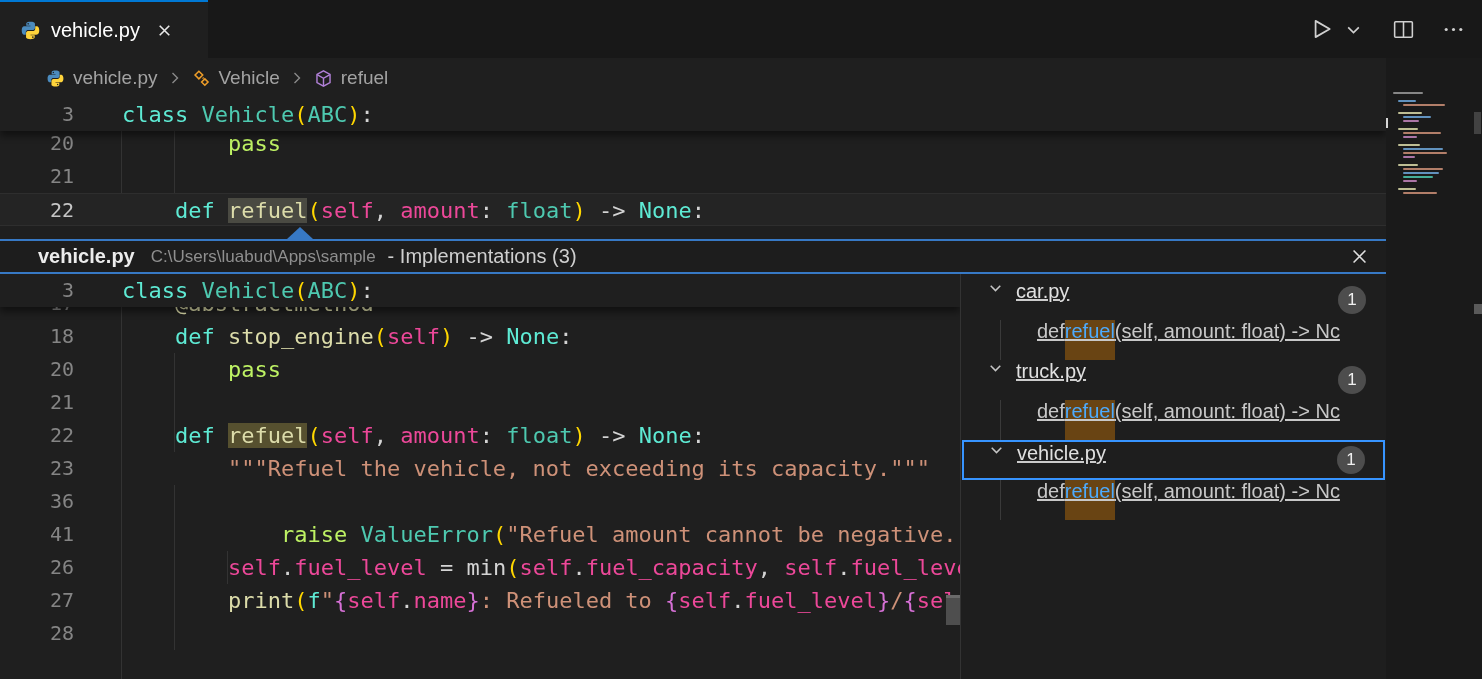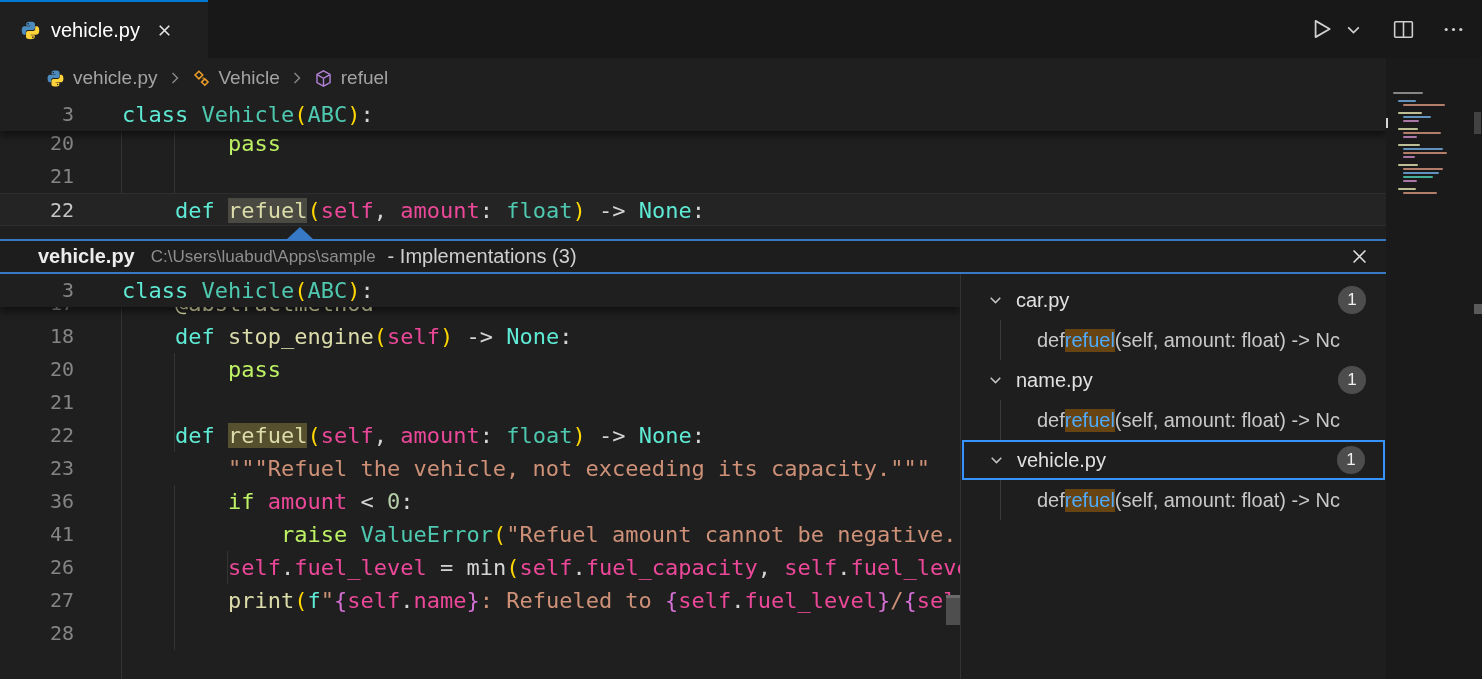--- a/index.html
+++ b/index.html
@@ -60,21 +60,21 @@
   .peek-title { color:#ececec; font-size:20px; font-weight:600; }
   .peek-path { color:#8f8f8f; font-size:17px; margin-left:16px; }
   .peek-desc { color:#cfcfcf; font-size:20px; margin-left:12px; }
   .peek-close { margin-left:auto; margin-right:12px; width:30px; height:30px; }
   .peek-body { position:absolute; left:0; top:48px; width:1386px; height:405px; display:flex; }
   .peek-editor { position:relative; width:960px; height:405px; background:#1f1f1f; overflow:hidden; }
   .peek-editor .content { position:absolute; left:0; top:13px; right:0; }
   .peek-scroll-box { position:absolute; left:946px; top:321px; width:24px; height:30px; background:#4e4e4e; border-top:3px solid #6a6a6a; z-index:6; }
   
   .peek-results { position:relative; width:426px; height:405px; background:#1e1e1e; border-left:1px solid #333; padding-top:6px; overflow:hidden; }
-  .tree-row { position:relative; height:40px; display:flex; align-items:center; cursor:pointer; }
+  .tree-row { position:relative; height:40px; display:flex; cursor:pointer;text-decoration:underline; }
   .file-row { padding-left:26px; }
   .file-name { color:#e0e0e0; font-size:20px; margin-left:12px; white-space:nowrap; }
   .badge { position:absolute; right:20px; top:6px; width:28px; height:28px; border-radius:50%;
     background:#4d4d4d; color:#f0f0f0; font-size:17px; display:flex; align-items:center; justify-content:center; }
   .file-row.selected { border:2px solid #3794ff; margin:0 1px; padding-left:24px; }
   .file-row.selected .badge { right:18px; top:4px; }
   .match-row { padding-left:76px; color:#c8c8c8; font-size:20px; white-space:nowrap; overflow:hidden; }
   .match-row::before { content:""; position:absolute; left:39px; top:0; bottom:0; width:1px; background:#3a3a3a; }
   .match-hl { background:#694413; color:#4daafc; }
   svg { display:block; }
@@ -224,21 +224,21 @@
         <div class="guide" style="left:174px; top:79px; height:99px;"></div>
         <div class="guide" style="left:174px; top:211px; height:165px;"></div>
         <div class="guide" style="left:227px; top:277px; height:33px;"></div>
         <div class="content" id="peek-lines">
             <div class="code-row"><span class="gutter">17</span><span class="code-text"><span class="tk-pl">    </span><span class="tk-dc">@abstractmethod</span></span></div>
             <div class="code-row"><span class="gutter">18</span><span class="code-text"><span class="tk-pl">    </span><span class="tk-kw">def</span><span class="tk-pl"> </span><span class="tk-fn">stop_engine</span><span class="tk-br">(</span><span class="tk-va">self</span><span class="tk-br">)</span><span class="tk-pl"> -&gt; </span><span class="tk-kw">None</span><span class="tk-pl">:</span></span></div>
             <div class="code-row"><span class="gutter">20</span><span class="code-text"><span class="tk-pl">        </span><span class="tk-ct">pass</span></span></div>
             <div class="code-row"><span class="gutter">21</span><span class="code-text"></span></div>
             <div class="code-row"><span class="gutter">22</span><span class="code-text"><span class="tk-pl">    </span><span class="tk-kw">def</span><span class="tk-pl"> </span><span class="tk-mh">refuel</span><span class="tk-br">(</span><span class="tk-va">self</span><span class="tk-pl">, </span><span class="tk-va">amount</span><span class="tk-pl">: </span><span class="tk-ty">float</span><span class="tk-br">)</span><span class="tk-pl"> -&gt; </span><span class="tk-kw">None</span><span class="tk-pl">:</span></span></div>
             <div class="code-row"><span class="gutter">23</span><span class="code-text"><span class="tk-pl">        </span><span class="tk-st">"""Refuel the vehicle, not exceeding its capacity."""</span></span></div>
-            <div class="code-row"><span class="gutter">36</span><span class="code-text"><span class="tk-pl">        </span><span class="tk-ct">if</span><span class="tk-pl"> </span><span class="tk-va">amount</span><span class="tk-pl"> &lt; </span><span class="tk-nu">0</span><span class="tk-pl">:</span></span></div>
+            <div class="code-row"><span class="gutter">36</span></div>
             <div class="code-row"><span class="gutter">41</span><span class="code-text"><span class="tk-pl">            </span><span class="tk-ct">raise</span><span class="tk-pl"> </span><span class="tk-ty">ValueError</span><span class="tk-br">(</span><span class="tk-st">"Refuel amount cannot be negative."</span></span></div>
             <div class="code-row"><span class="gutter">26</span><span class="code-text"><span class="tk-pl">        </span><span class="tk-va">self</span><span class="tk-pl">.</span><span class="tk-va">fuel_level</span><span class="tk-pl"> = </span><span class="tk-pl">min</span><span class="tk-br">(</span><span class="tk-va">self</span><span class="tk-pl">.</span><span class="tk-va">fuel_capacity</span><span class="tk-pl">, </span><span class="tk-va">self</span><span class="tk-pl">.</span><span class="tk-va">fuel_leve</span></span></div>
             <div class="code-row"><span class="gutter">27</span><span class="code-text"><span class="tk-pl">        </span><span class="tk-fn">print</span><span class="tk-br">(</span><span class="tk-kw">f</span><span class="tk-st">"</span><span class="tk-bc">{</span><span class="tk-va">self</span><span class="tk-pl">.</span><span class="tk-va">name</span><span class="tk-bc">}</span><span class="tk-st">: Refueled to </span><span class="tk-bc">{</span><span class="tk-va">self</span><span class="tk-pl">.</span><span class="tk-va">fuel_level</span><span class="tk-bc">}</span><span class="tk-st">/</span><span class="tk-bc">{</span><span class="tk-va">self</span></span></div>
             <div class="code-row"><span class="gutter">28</span><span class="code-text"></span></div>
           </div>
         <div class="sticky-row code-row" id="peek-sticky"><span class="gutter">3</span><span class="code-text"><span class="tk-kw">class</span><span class="tk-pl"> </span><span class="tk-ty">Vehicle</span><span class="tk-br">(</span><span class="tk-ty">ABC</span><span class="tk-br">)</span><span class="tk-pl">:</span></span></div>
         <div class="peek-scroll-box"></div>
       </div>
       <div class="peek-results" id="peek-results">
           <div class="tree-row file-row">
@@ -254,21 +254,21 @@
             <span>def </span>
             <span class="match-hl">refuel</span>
             <span>(self, amount: float) -&gt; Nc</span>
           </div>
           <div class="tree-row file-row">
             <span>
               <svg viewBox="0 0 16 16" width="17" height="17">
                 <path d="M3.5 5.5l4.5 4.5 4.5-4.5" fill="none" stroke="#c5c5c5" stroke-width="1.4"></path>
               </svg>
             </span>
-            <span class="file-name">name.py</span>
+            <span class="file-name">truck.py</span>
             <span class="badge">1</span>
           </div>
           <div class="tree-row match-row">
             <span>def </span>
             <span class="match-hl">refuel</span>
             <span>(self, amount: float) -&gt; Nc</span>
           </div>
           <div class="tree-row file-row selected">
             <span>
               <svg viewBox="0 0 16 16" width="17" height="17">

